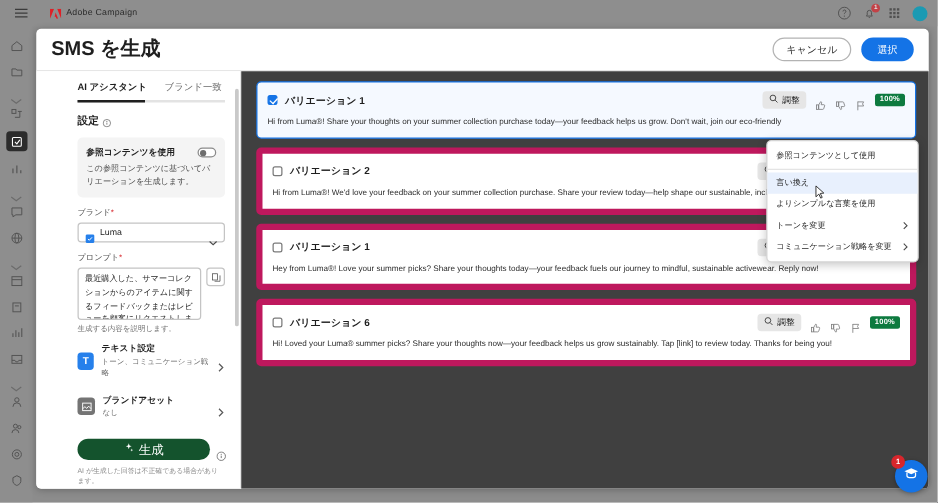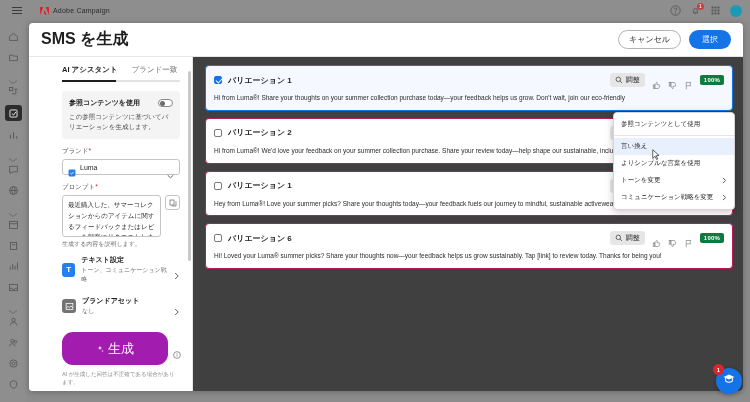--- a/index.html
+++ b/index.html
@@ -125,36 +125,36 @@
     color: #fff; font-weight: bold; }
   .li-ico.blue { background: #2680eb; }
   .li-ico.grey { background: #747474; }
   .li-texts { display: flex; flex-direction: column; gap: 1px; }
   .li-title { font-size: 7px; font-weight: bold; color: #1f1f1f; }
   .li-sub { font-size: 6px; color: #6e6e6e; }
   .li-chev { margin-left: auto; width: 6px; height: 8px; }
 
   .gen-row { display: flex; align-items: center; gap: 5px; margin-top: 10px; }
   .btn-generate {
-    flex: 1; background: #a21caf; color: #fff; border: none; border-radius: 11px;
-    height: 33px; font-size: 13px; cursor: pointer; display: flex;
+    flex: 1; background: #14532d; color: #fff; border: none; border-radius: 11px;
+    height: 17px; font-size: 10px; cursor: pointer; display: flex;
     align-items: center; justify-content: center; gap: 4px;
   }
   .disclaimer { font-size: 5.5px; color: #8a8a8a; margin-top: 6px; line-height: 1.4; }
 
   .cfg-scroll { position: absolute; right: 1px; top: 6px; width: 3px;
     height: 330px; }
   .cfg-scroll i { position: absolute; left: 0; top: 8px; width: 3px;
     height: 190px; background: #c9c9c9; border-radius: 2px; display: block; }
 
   
   .results { flex: 1; background: #404040; padding: 8px 10px 0 12px;
     position: relative; overflow: hidden; }
   .card {
-    border: 1px solid #be185d; border-radius: 4px; padding: 7px 8px;
+    border: 5px solid #be185d; border-radius: 4px; padding: 7px 8px;
     margin-bottom: 7px; position: relative; background: #fff;
   }
   .card.selected { border: 1.5px solid #1473e6; background: #f5f9ff; }
   .card-top { display: flex; align-items: center; }
   .cb { width: 8px; height: 8px; border: 1px solid #7a7a7a; border-radius: 2px;
     background: #fff; margin-right: 6px; flex: none; cursor: pointer; }
   .cb.on { background: #1473e6; border-color: #1473e6; position: relative; }
   .cb.on::after { content: ""; position: absolute; left: 2px; top: 0px;
     width: 3px; height: 5px; border: solid #fff; border-width: 0 1.3px 1.3px 0;
     transform: rotate(42deg); }
@@ -368,20 +368,30 @@
 
       <div class="config">
         <div class="config-inner">
 
           <div class="tabs">
             <div class="tab active">AI アシスタント</div>
             <div class="tab">ブランド一致</div>
           </div>
           <div class="tab-rule"></div>
 
+          <div class="sec-title">
+            <span>設定</span>
+            <span class="info-dot">
+              <svg viewBox="0 0 10 10" width="7" height="7">
+                  <circle cx="5" cy="5" r="4.2" fill="none" stroke="#6e6e6e" stroke-width=".9"></circle>
+                  <path d="M5 4.4v2.4" stroke="#6e6e6e" stroke-width=".9"></path>
+                  <circle cx="5" cy="3" r=".6" fill="#6e6e6e"></circle>
+                </svg>
+            </span>
+          </div>
 
           <div class="ref-box">
             <div class="ref-row">
               <span class="ref-label">参照コンテンツを使用</span>
               <span class="toggle"></span>
             </div>
             <div class="ref-desc">この参照コンテンツに基づいてバリエーションを生成します。</div>
           </div>
 
           <div class="field-label">

